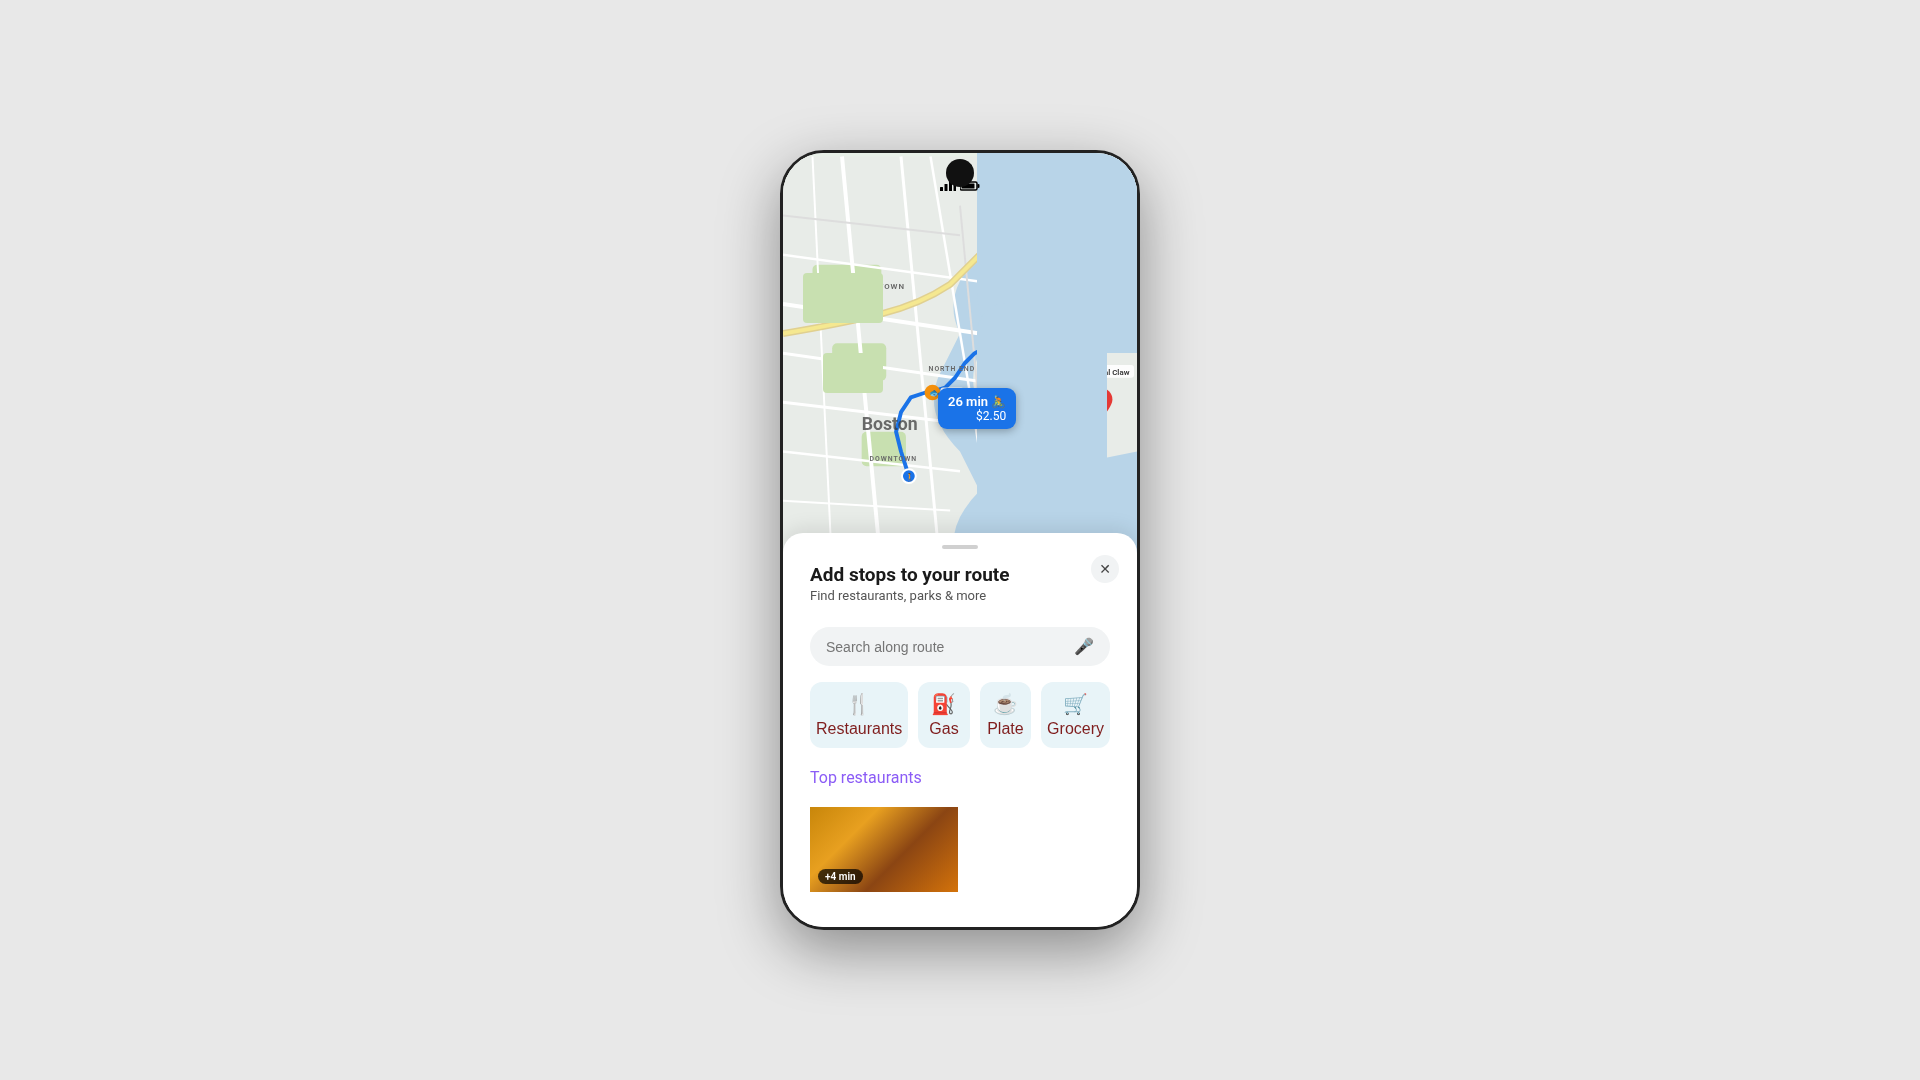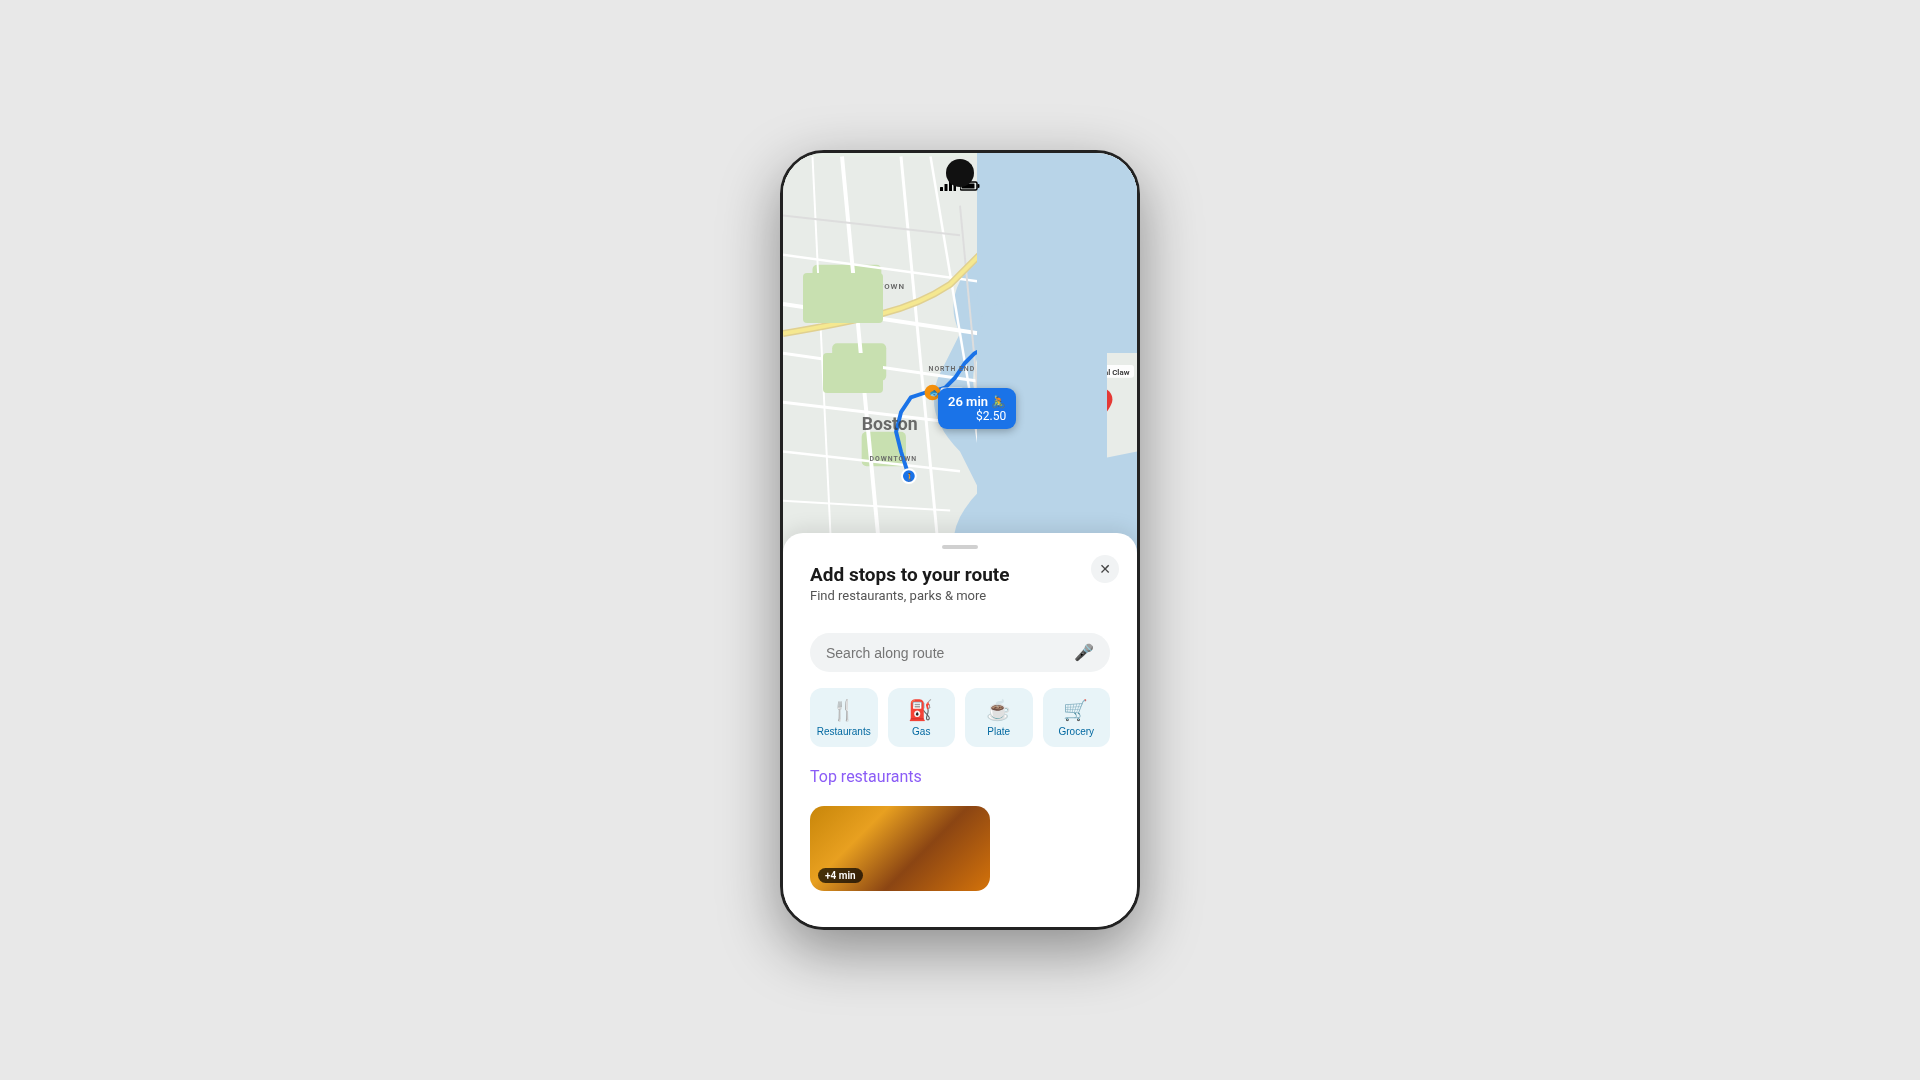--- a/index.html
+++ b/index.html
@@ -124,21 +124,21 @@
 
     .sheet-title {
       font-size: 19px;
       font-weight: 700;
       color: #1a1a1a;
       margin-bottom: 2px;
     }
     .sheet-subtitle {
       font-size: 13px;
       color: #555;
-      margin-bottom: 30px;
+      margin-bottom: 24px;
     }
 
     .close-btn {
       position: absolute;
       top: 22px;
       right: 18px;
       width: 28px;
       height: 28px;
       border-radius: 50%;
       background: #f1f3f4;
@@ -192,41 +192,41 @@
       padding: 10px 6px;
       cursor: pointer;
       border: none;
       gap: 4px;
     }
     .category-icon {
       font-size: 20px;
       color: #222;
     }
     .category-label {
-      font-size: 10px;
-      color: #0369a1;
+      font-size: 16px;
+      color: #7f1d1d;
       font-weight: 500;
     }
 
     
     .section-title {
       font-size: 16px;
       font-weight: 400;
       color: #8b5cf6;
       margin-bottom: 20px;
     }
     .restaurant-row {
       display: flex;
       gap: 10px;
       overflow: hidden;
     }
     .restaurant-card {
-      width: 180px;
+      width: 148px;
       height: 85px;
-      border-radius: 14px;
+      border-radius: 0;
       overflow: hidden;
       position: relative;
       flex-shrink: 0;
       background: #ccc;
     }
     .restaurant-card-dark {
       background: #333;
     }
     .card-badge {
       position: absolute;

